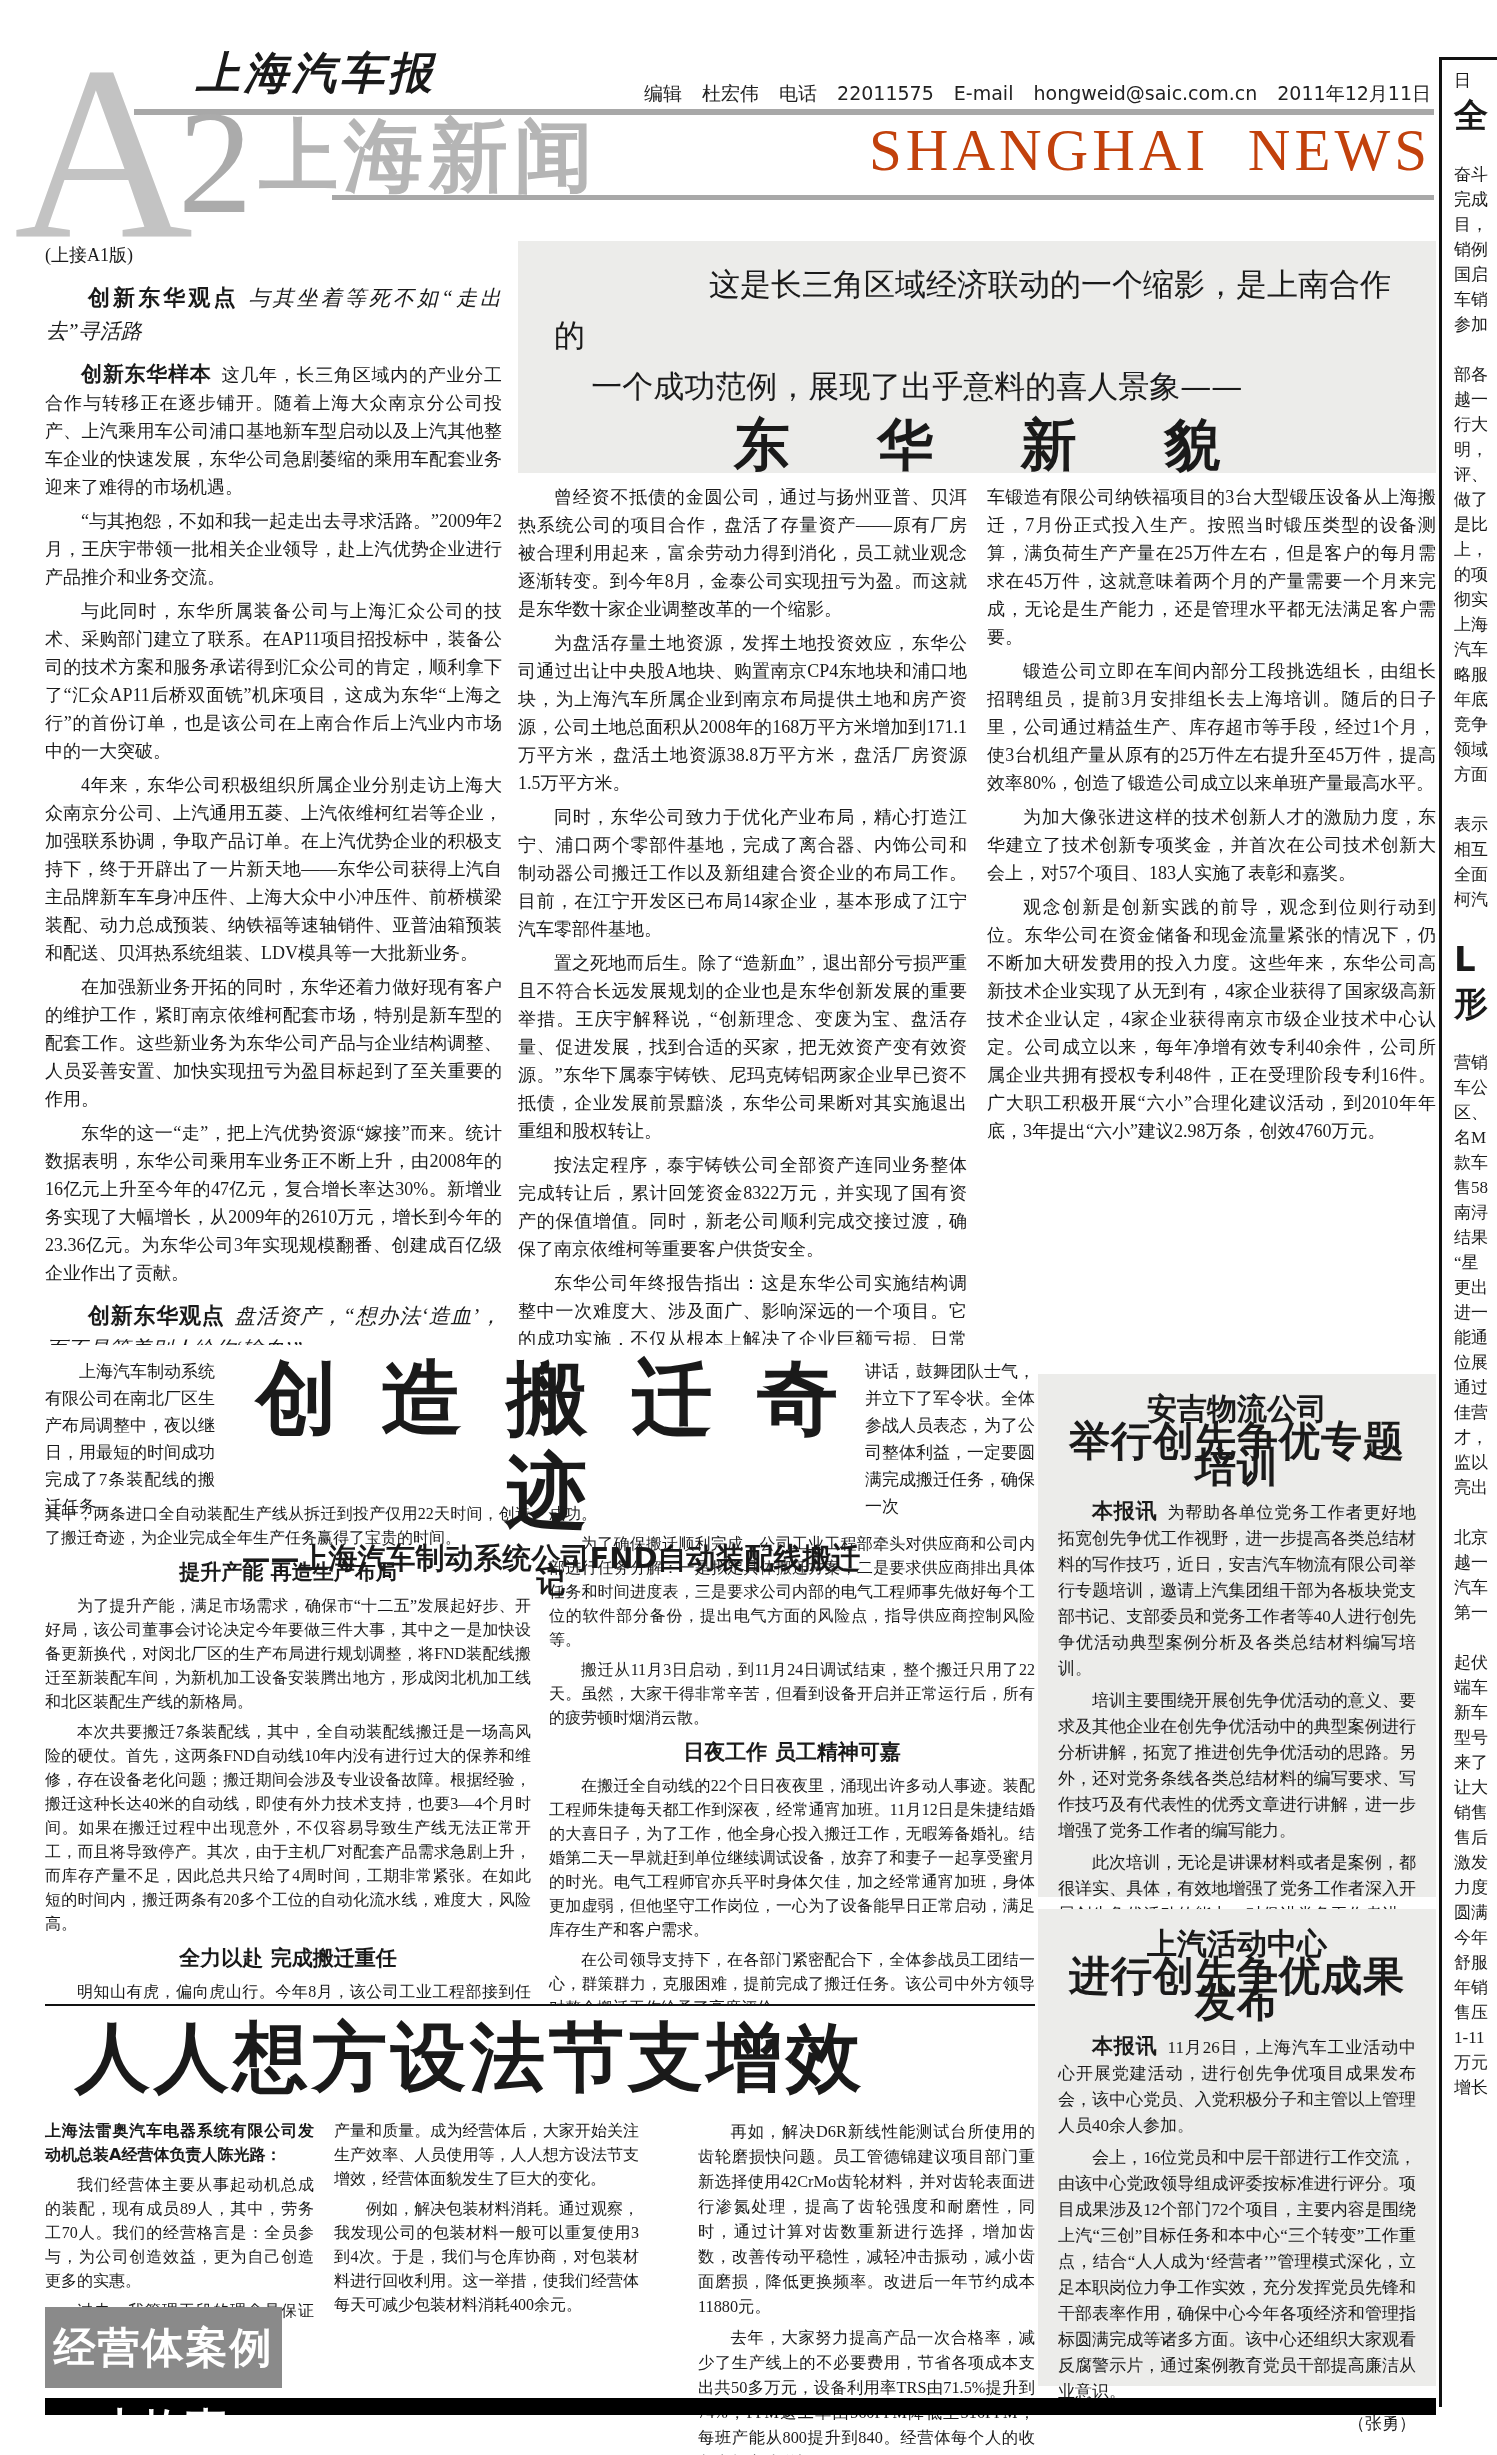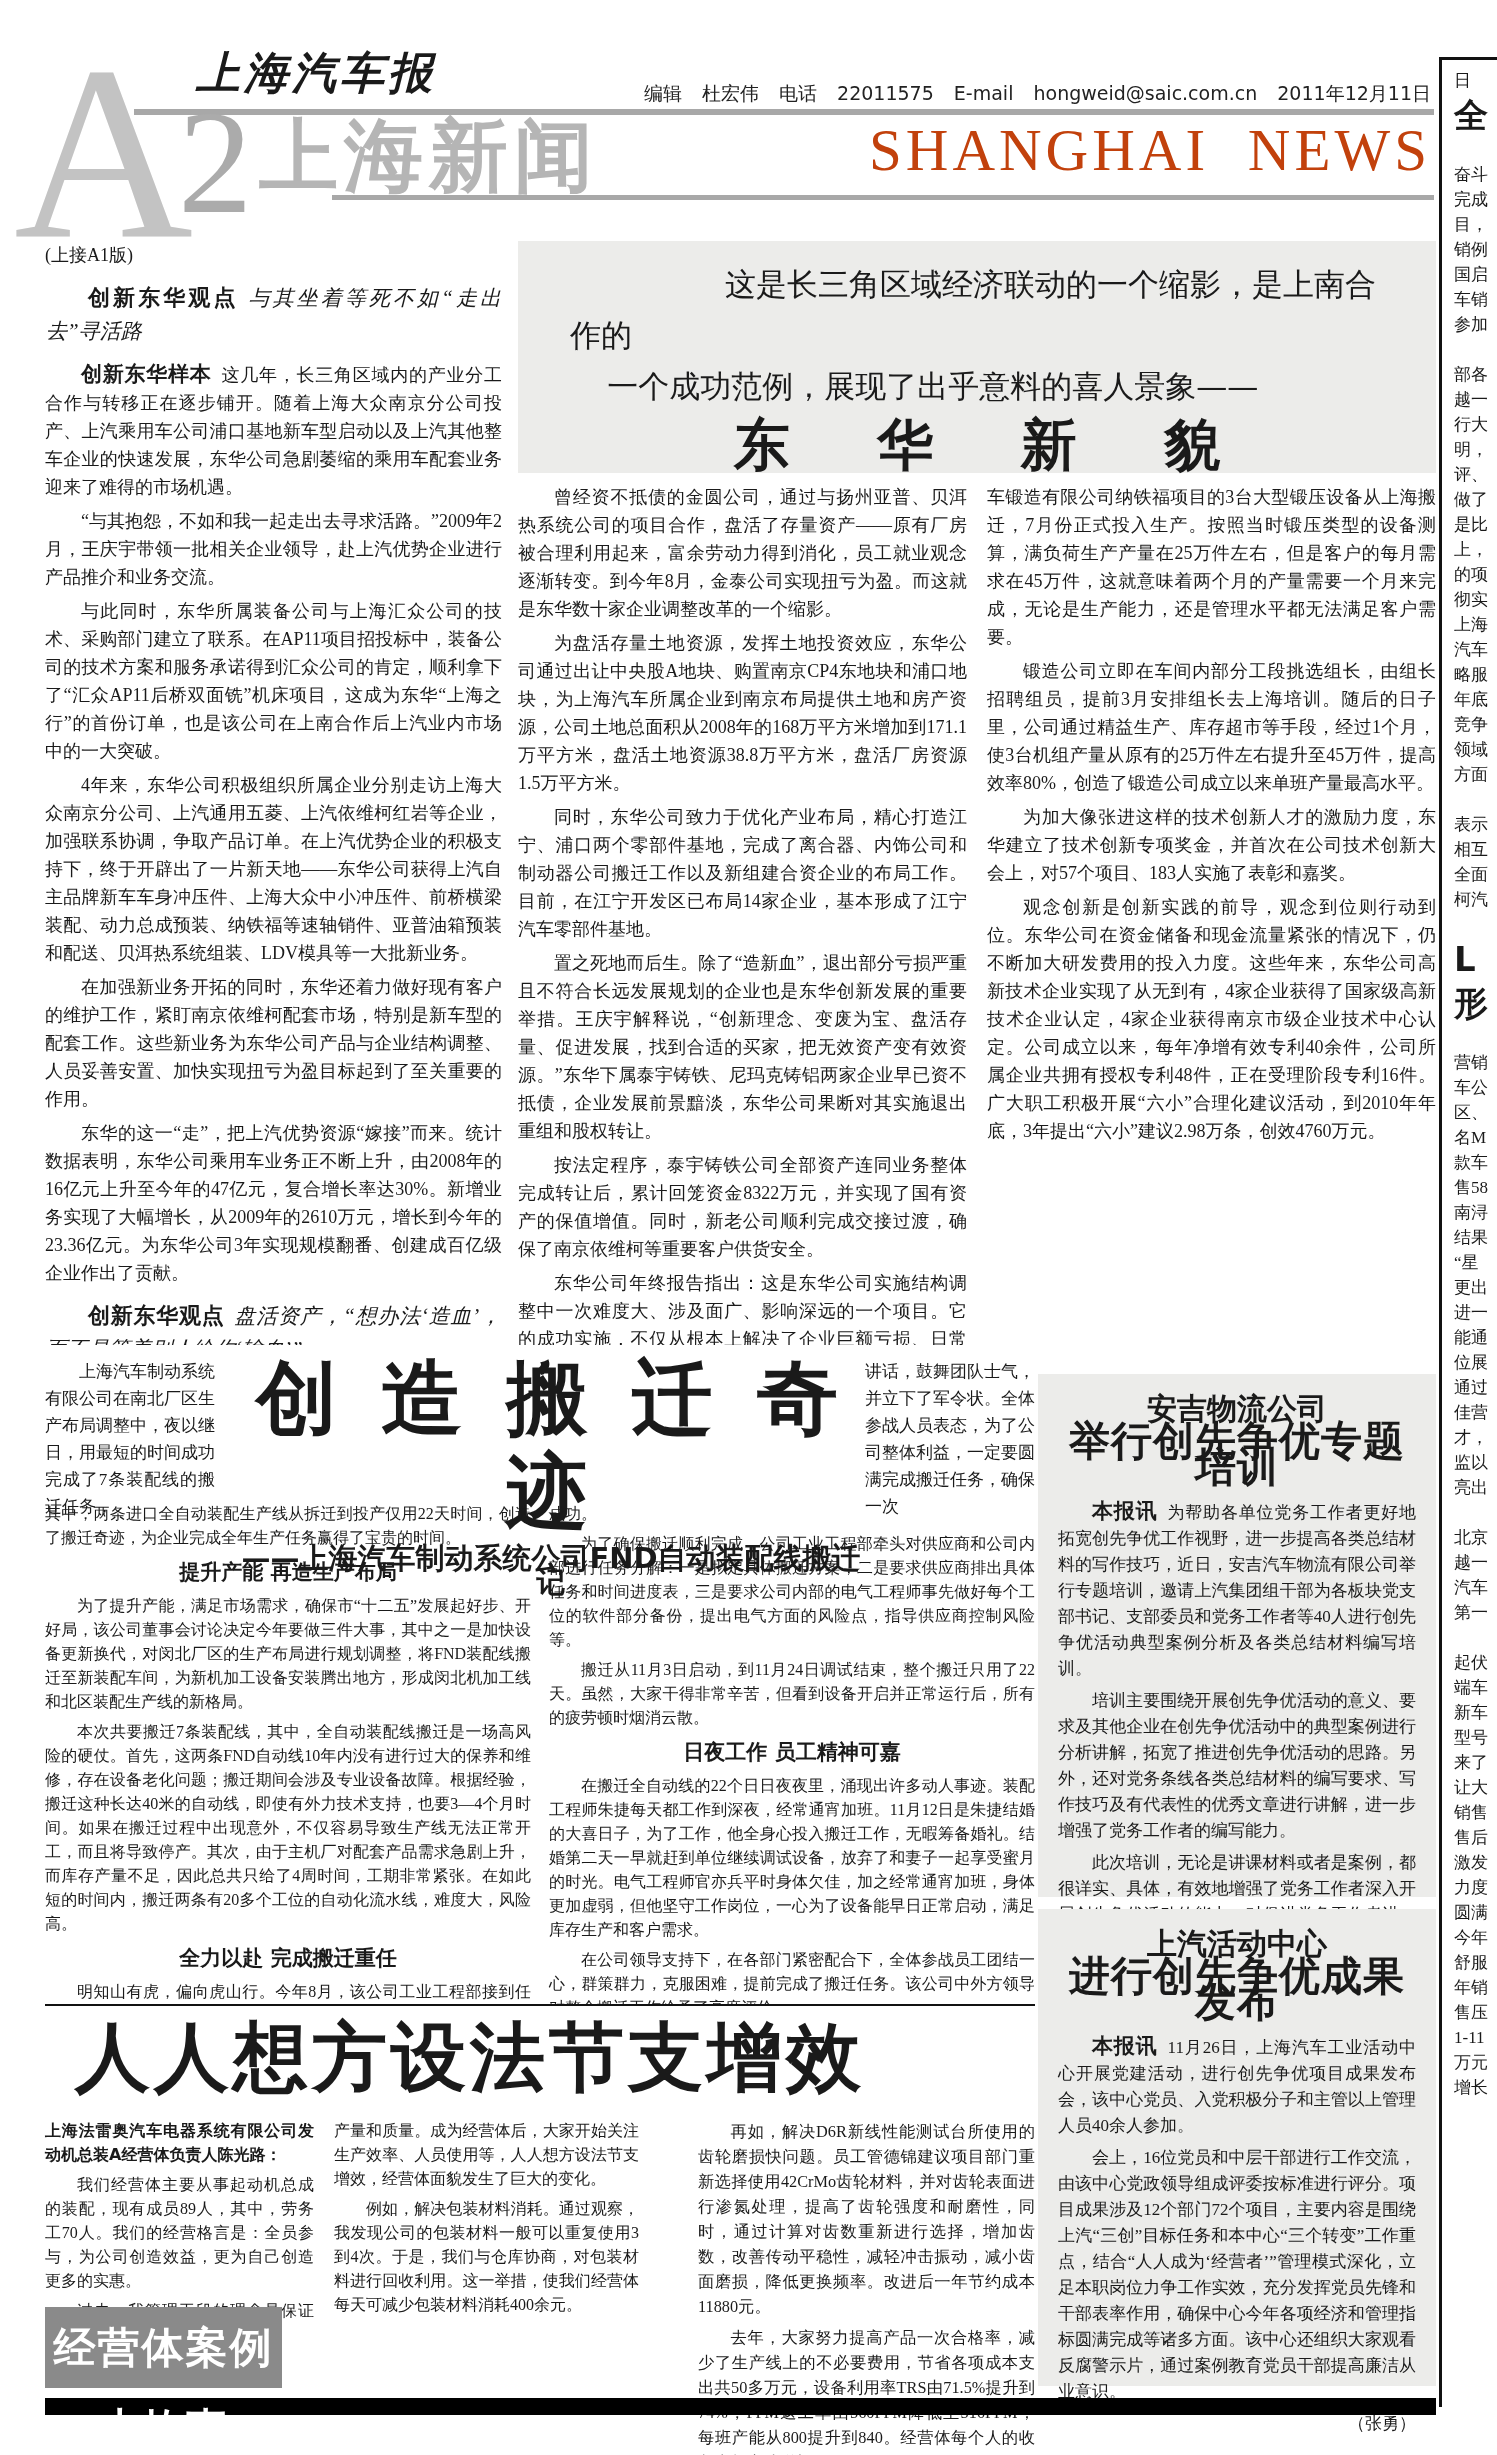--- a/index.html
+++ b/index.html
@@ -38,21 +38,21 @@
 [data-kind="lead"] .btag{font-size:21px;}
 [data-kind="h"]{text-indent:0;text-align:center;font-weight:bold;font-family:"DejaVu Sans",sans-serif;
   font-size:21px;margin:10px 0;}
 [data-kind="byline"]{text-align:right;text-indent:0;}
 [data-kind="intro"]{text-indent:0;font-weight:bold;font-family:"DejaVu Sans",sans-serif;}
 
 .donghua{position:absolute;left:45px;top:241px;width:1391px;height:1104px;display:flex;gap:16px;
   font-size:18px;line-height:28px;overflow:hidden;}
 .dh-col1{width:457px;flex:none;}
 .dh-mid{flex:1;display:flex;flex-direction:column;}
-.hbox{background:var(--box-bg);padding:18px 52px 12px;height:232px;flex:none;margin-bottom:10px;}
+.hbox{background:var(--box-bg);padding:18px 36px 12px;height:232px;flex:none;margin-bottom:10px;}
 .hbox .intro{font-size:31px;line-height:51px;font-family:"DejaVu Serif",serif;}
 .hbox .intro.l1{text-indent:5em;}
 .hbox .intro.l2{text-indent:1.2em;}
 .hbox .btitle{font-size:56px;line-height:1.1;font-weight:800;text-align:center;letter-spacing:34px;
   padding-left:34px;font-family:"DejaVu Sans",sans-serif;margin-top:2px;}
 .dh-cols{display:flex;gap:20px;flex:1;overflow:hidden;}
 .dh-cols .col{flex:1;}
 
 .banqian{position:absolute;left:45px;top:1352px;width:990px;height:653px;font-size:16px;
   line-height:24px;overflow:hidden;}

